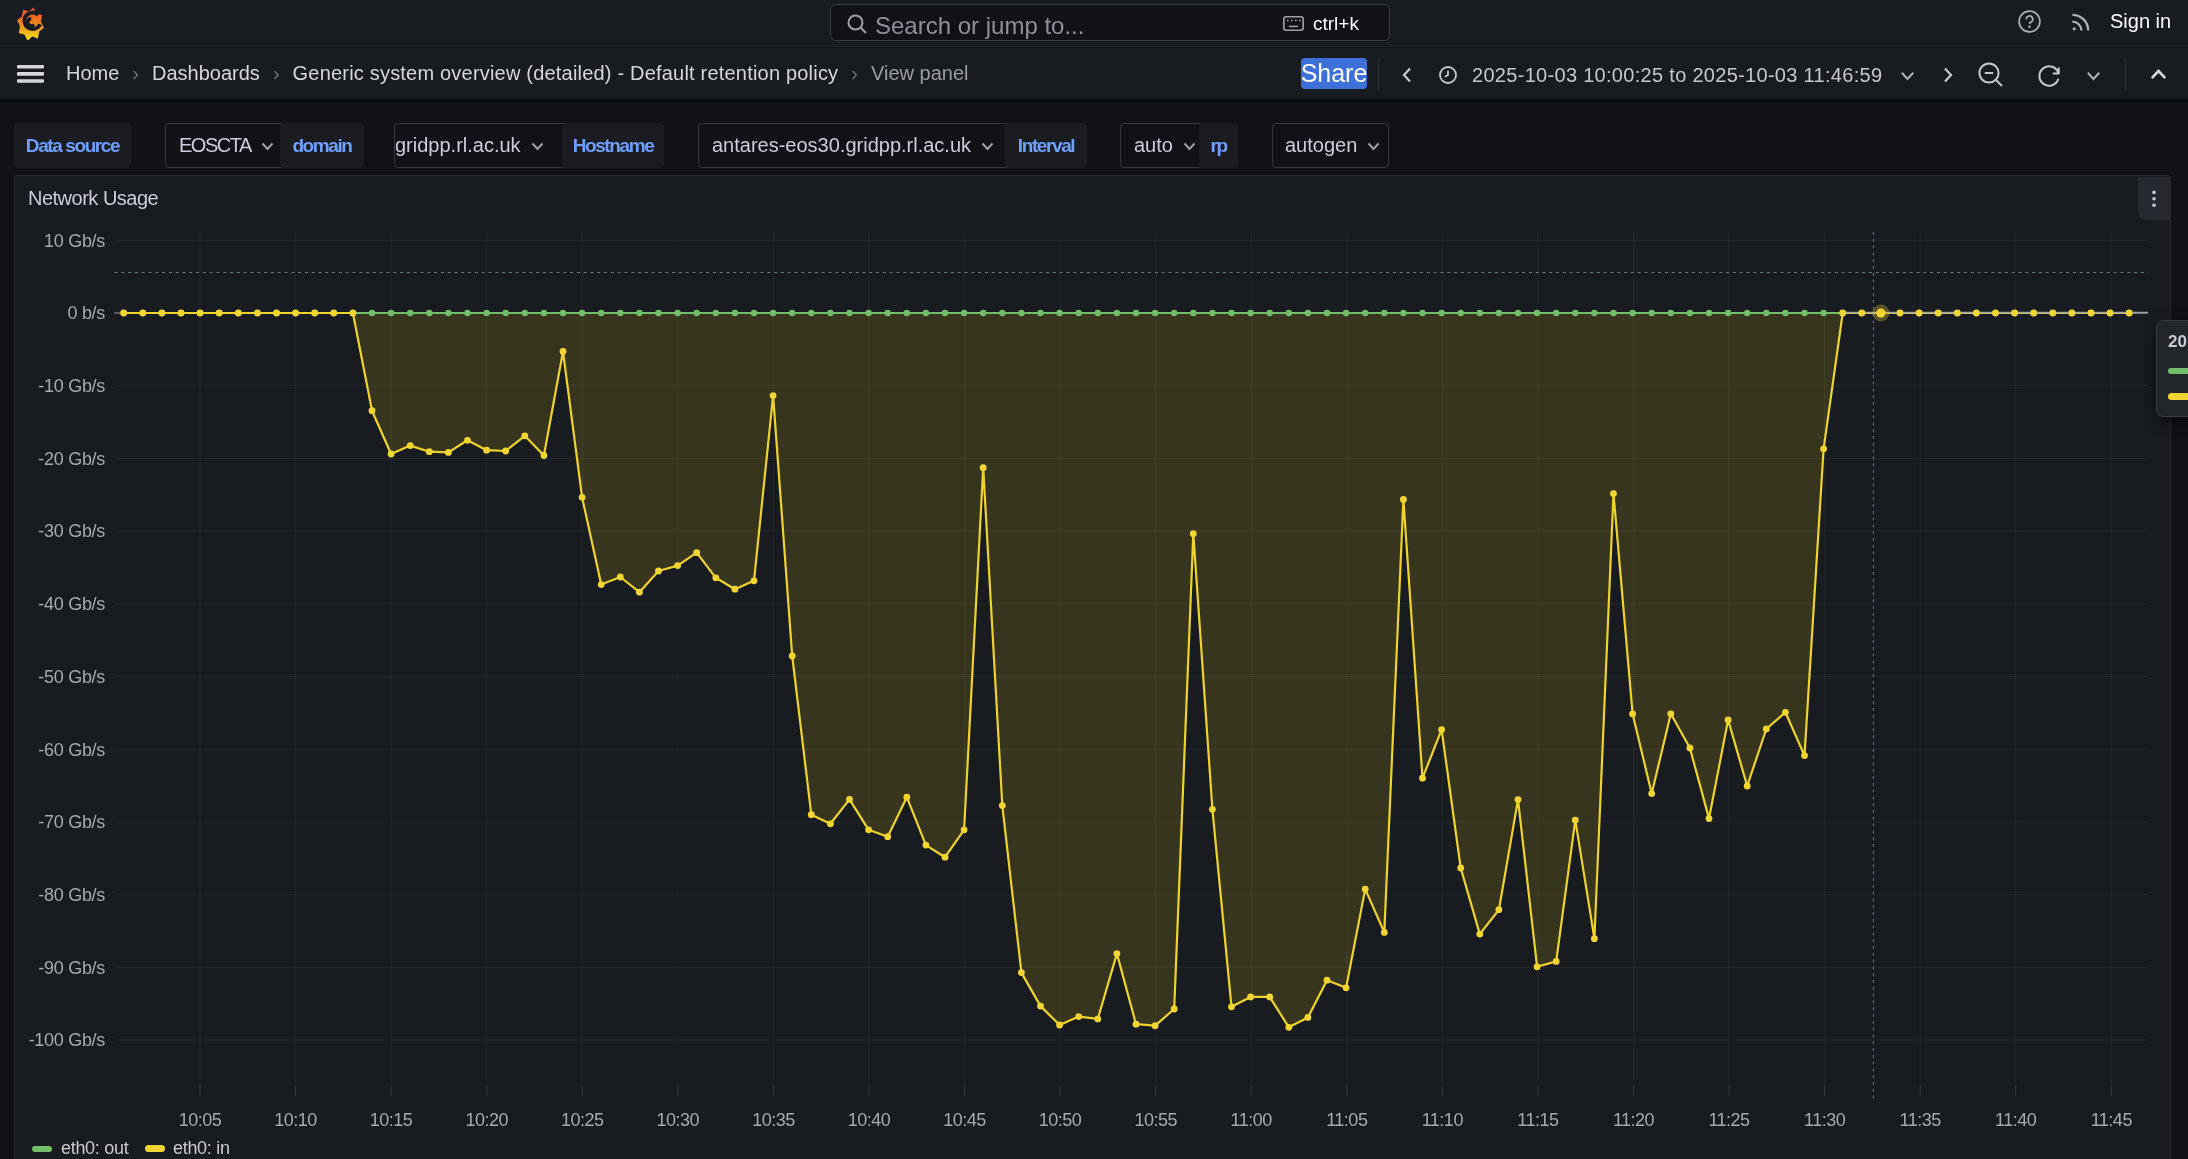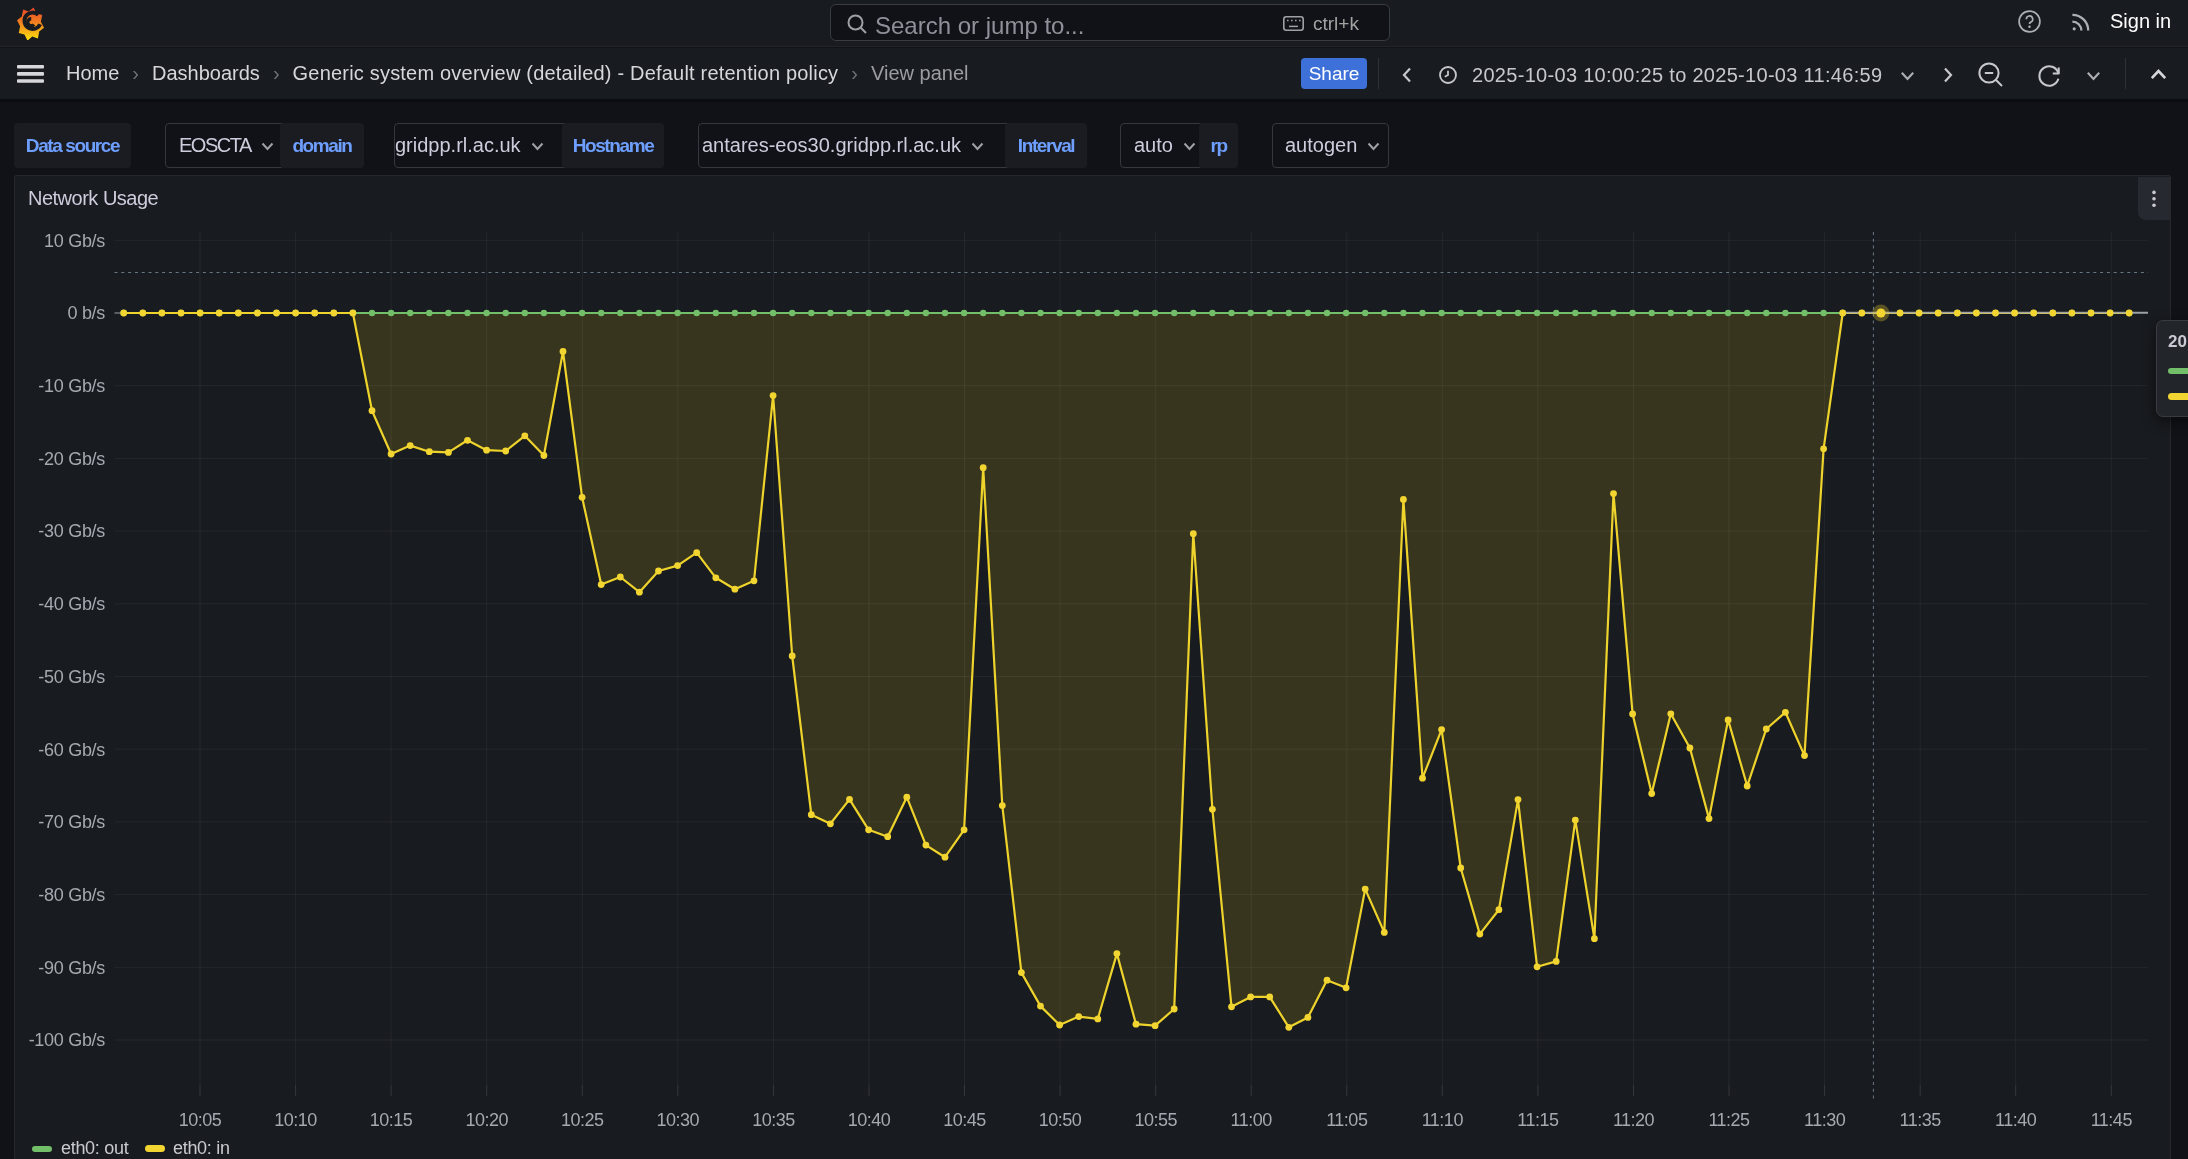--- a/index.html
+++ b/index.html
@@ -41,42 +41,42 @@
     <svg class="abs" style="left:452px;top:11px" width="21" height="15" viewBox="0 0 21 15" fill="none" stroke="#9da0a6" stroke-width="1.6">
       <rect x="0.8" y="0.8" width="19.4" height="13.4" rx="2.5"></rect>
       <g stroke-width="1.5">
             <line x1="4" y1="4.6" x2="5.6" y2="4.6"></line>
             <line x1="8" y1="4.6" x2="9.6" y2="4.6"></line>
             <line x1="12" y1="4.6" x2="13.6" y2="4.6"></line>
             <line x1="16" y1="4.6" x2="17.6" y2="4.6"></line>
             <line x1="6" y1="10.4" x2="15" y2="10.4"></line>
           </g>
     </svg>
-    <span class="abs" style="left:482px;top:8px;color:#a3a3a3;font-size:19px;">ctrl+k</span>
+    <span class="abs" style="left:482px;top:8px;color:#ffffff;font-size:19px;">ctrl+k</span>
   </div>
   <svg class="abs" style="left:2018px;top:10px" width="23" height="23" viewBox="0 0 23 23" fill="none" stroke="#adafb6" stroke-width="1.7">
     <circle cx="11.5" cy="11.5" r="10.4"></circle>
     <path d="M8.3 9.2 a3.2 3.2 0 1 1 4.5 2.9 c-1 .45 -1.3 1 -1.3 2"></path>
         <circle cx="11.5" cy="16.8" r="1.25" fill="#adafb6" stroke="none"></circle>
   </svg>
   <svg class="abs" style="left:2071px;top:12px" width="20" height="20" viewBox="0 0 20 20" fill="none" stroke="#adafb6" stroke-width="2.3">
     <circle cx="3.2" cy="16.8" r="1.6" fill="#adafb6" stroke="none"></circle>
     <path d="M1.4 9.6 a9 9 0 0 1 9 9"></path>
     <path d="M1.4 2.8 a15.8 15.8 0 0 1 15.8 15.8"></path>
   </svg>
   <span class="abs" style="left:2110px;top:10px;color:#ffffff;font-size:20px;">Sign in</span>
 </div>
 <div id="crumbs">
   <svg class="abs" style="left:17px;top:17px" width="27" height="19" viewBox="0 0 27 19" fill="#d6d7db">
     <rect x="0" y="0" width="27" height="3.6" rx="1"></rect>
         <rect x="0" y="7.1" width="27" height="3.6" rx="1"></rect>
         <rect x="0" y="14.2" width="27" height="3.6" rx="1"></rect>
   </svg>
   <div class="abs" style="left:66px;top:14px;font-size:20px;color:#d6d7db;white-space:nowrap;">Home<span class="sep">›</span>Dashboards<span class="sep">›</span><span style="letter-spacing:0.2px;">Generic system overview (detailed) - Default retention policy</span><span class="sep">›</span><span style="color:#9b9da3;">View panel</span></div>
-  <div class="abs" style="left:1301px;top:10px;width:66px;height:31px;background:#3d71d9;border-radius:4px;color:#fff;font-size:19px;font-weight:500;display:flex;align-items:center;justify-content:center;">Share</div>
+  <div class="abs" style="left:1301px;top:10px;width:66px;height:31px;background:#3d71d9;border-radius:4px;color:#fff;font-size:25px;font-weight:500;display:flex;align-items:center;justify-content:center;">Share</div>
   <div class="abs" style="left:1378px;top:10px;width:1px;height:31px;background:#2f3136;"></div>
   <svg class="abs" style="left:1402px;top:19px" width="10" height="16" viewBox="0 0 10 16" fill="none" stroke="#c6c8cd" stroke-width="2.2">
         <path d="M8 1.5 L2 8 L8 14.5"></path>
       </svg>
   <svg class="abs" style="left:1439px;top:18px" width="18" height="18" viewBox="0 0 18 18" fill="none" stroke="#c6c8cd" stroke-width="1.8">
     <circle cx="9" cy="9" r="8"></circle>
         <path d="M9 4.8 V9 L5.8 10.8"></path>
   </svg>
   <span class="abs" style="left:1472px;top:16px;font-size:20px;color:#c7c8ce;letter-spacing:0.3px;">2025-10-03 10:00:25 to 2025-10-03 11:46:59</span>
   <svg class="abs" style="left:1900px;top:23px" width="15" height="10" viewBox="0 0 15 10" fill="none" stroke="#adafb6" stroke-width="2.1">
@@ -105,21 +105,21 @@
 
 <div class="lblbox" style="left:14px;width:117px;">Data source</div>
 <div class="valbox" style="left:137px;width:120px;padding-left:13px;letter-spacing:-1.5px;">EOSCTA<svg class="vb" width="13" height="9" viewBox="0 0 13 9" fill="none" stroke="#9da0a6" stroke-width="2">
         <path d="M1.5 1.5 L6.5 7 L11.5 1.5"></path>
       </svg></div>
 <div class="lblbox" style="left:280px;width:84px;">domain</div>
 <div class="valbox" style="left:366px;width:176px;">gridpp.rl.ac.uk<svg class="vb" width="13" height="9" viewBox="0 0 13 9" fill="none" stroke="#9da0a6" stroke-width="2">
         <path d="M1.5 1.5 L6.5 7 L11.5 1.5"></path>
       </svg></div>
 <div class="lblbox" style="left:562px;width:102px;">Hostname</div>
-<div class="valbox" style="left:670px;width:313px;padding-left:3px;">antares-eos30.gridpp.rl.ac.uk<svg class="vb" width="13" height="9" viewBox="0 0 13 9" fill="none" stroke="#9da0a6" stroke-width="2">
+<div class="valbox" style="left:670px;width:313px;padding-left:13px;">antares-eos30.gridpp.rl.ac.uk<svg class="vb" width="13" height="9" viewBox="0 0 13 9" fill="none" stroke="#9da0a6" stroke-width="2">
         <path d="M1.5 1.5 L6.5 7 L11.5 1.5"></path>
       </svg></div>
 <div class="lblbox" style="left:1005px;width:82px;">Interval</div>
 <div class="valbox" style="left:1092px;width:83px;padding-left:13px;">auto<svg class="vb" width="13" height="9" viewBox="0 0 13 9" fill="none" stroke="#9da0a6" stroke-width="2">
         <path d="M1.5 1.5 L6.5 7 L11.5 1.5"></path>
       </svg></div>
 <div class="lblbox" style="left:1199px;width:39px;">rp</div>
 <div class="valbox" style="left:1244px;width:117px;padding-left:12px;">autogen<svg class="vb" width="13" height="9" viewBox="0 0 13 9" fill="none" stroke="#9da0a6" stroke-width="2">
         <path d="M1.5 1.5 L6.5 7 L11.5 1.5"></path>
       </svg></div>

